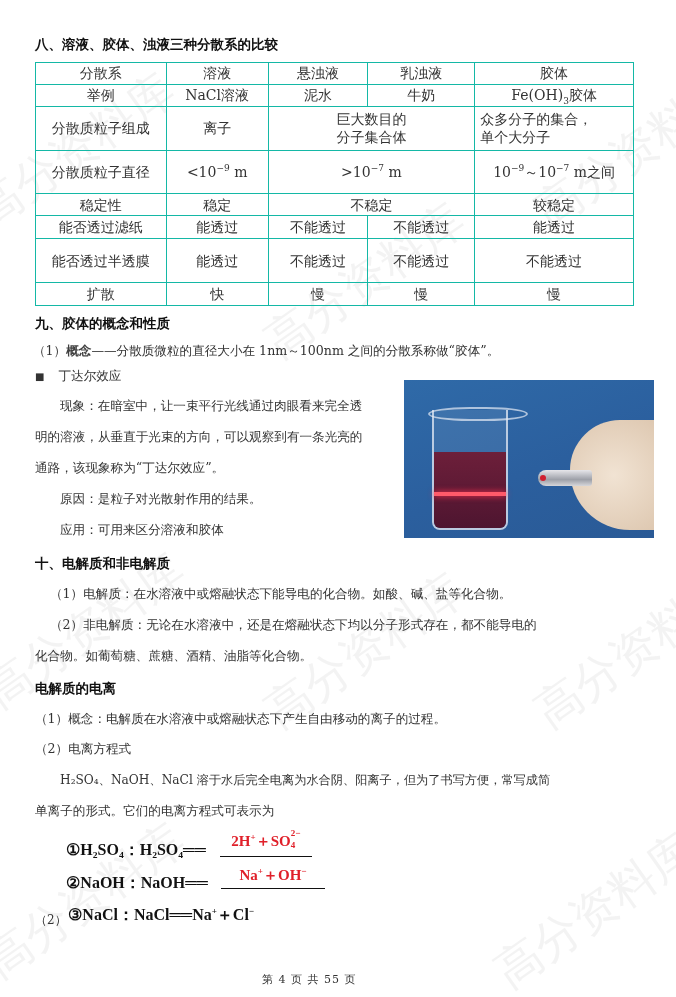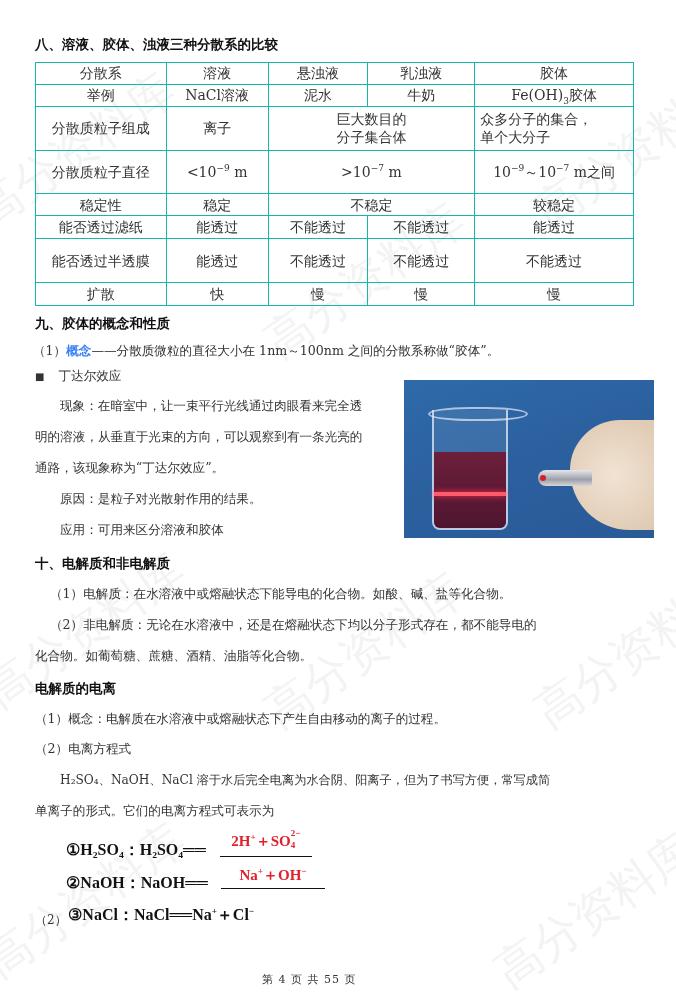--- a/index.html
+++ b/index.html
@@ -111,21 +111,21 @@
     <td>快</td>
     <td>慢</td>
     <td>慢</td>
     <td>慢</td>
   </tr>
 </tbody>
   </table>
 
 <div class="abs h-bold" style="left:35px; top:315px;">九、胶体的概念和性质</div>
 <div class="abs p" style="left:33px; top:343px;">
-  <span>（1）</span><b style="font-family:Liberation Sans, sans-serif; color:#3b82f6;">概念</b><span>——分散质微粒的直径大小在 1nm～100nm 之间的分散系称做“胶体”。</span>
+  <span>（1）</span><b style="font-family:Liberation Sans, sans-serif; color:#404040;">概念</b><span>——分散质微粒的直径大小在 1nm～100nm 之间的分散系称做“胶体”。</span>
 </div>
 <div class="abs p" style="left:35px; top:368px;">
   <span style="font-size:10px; margin-right:14px;">■</span><span>丁达尔效应</span>
 </div>
 <div class="abs p" style="left:60px; top:398px;">现象：在暗室中，让一束平行光线通过肉眼看来完全透</div>
 <div class="abs p" style="left:35px; top:429px;">明的溶液，从垂直于光束的方向，可以观察到有一条光亮的</div>
 <div class="abs p" style="left:35px; top:460px;">通路，该现象称为“丁达尔效应”。</div>
 <div class="abs p" style="left:60px; top:491px;">原因：是粒子对光散射作用的结果。</div>
 <div class="abs p" style="left:60px; top:522px;">应用：可用来区分溶液和胶体</div>
 

